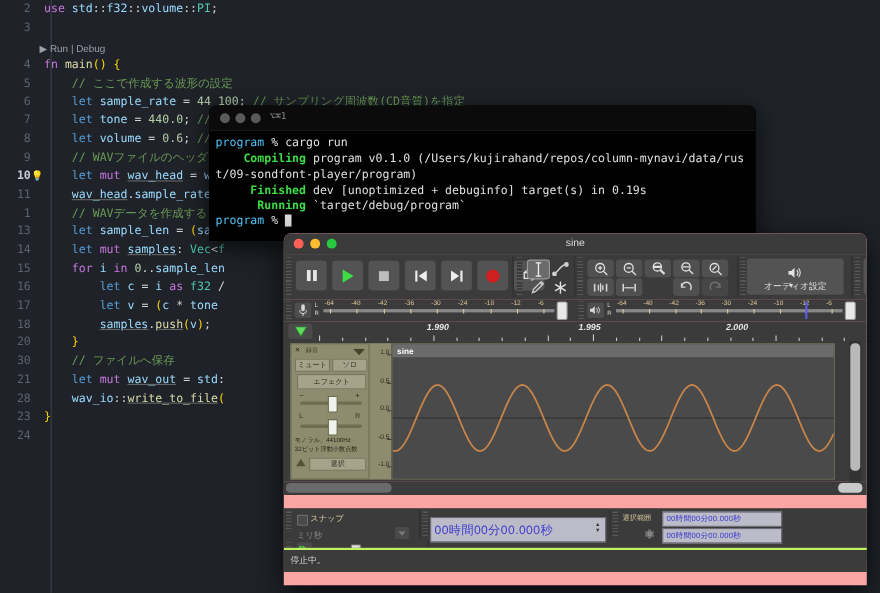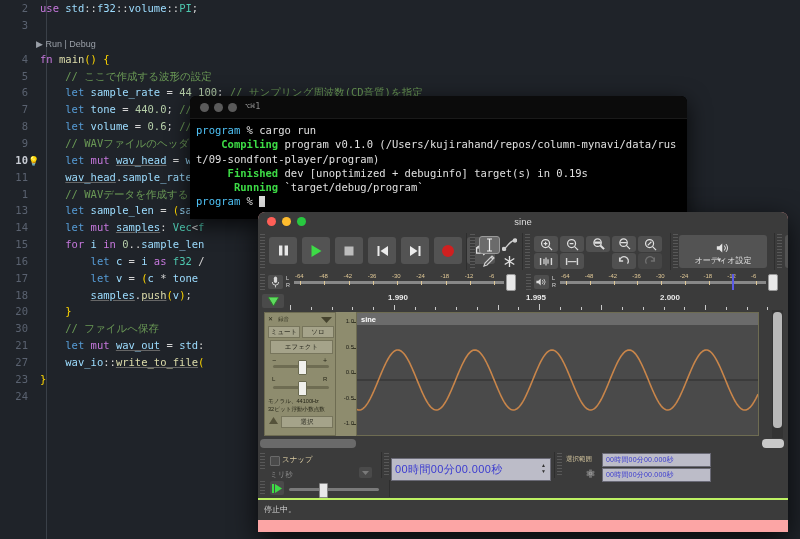--- a/index.html
+++ b/index.html
@@ -85,21 +85,21 @@
   .meter{position:absolute;top:1px;height:18px;background:#3b3b3b;}
   .meter-lr{position:absolute;font-size:5.5px;color:#d9d9d9;line-height:6px;}
   .mticklbl{position:absolute;top:0px;font-size:6px;color:#e0c896;}
   .mtick{position:absolute;top:8px;width:1px;height:4px;background:#e0c896;}
   .mbar{position:absolute;top:8px;height:3px;background:#888;}
   .mslider{position:absolute;top:1px;width:8px;height:15px;background:#e8e8e8;
            border-radius:2px;border:1px solid #999;}
 
   
   #ruler{position:absolute;left:0;top:80px;width:530px;height:18px;
-         background:#3b3b3b;border-bottom:1px solid #2a2a2a;}
+         background:#3b3b3b;border-bottom:1px solid #2a2a2a;font-style:italic;}
   #pin-btn{position:absolute;left:4px;top:2px;width:22px;height:14px;
            background:#4a4a4a;border-radius:2px;display:flex;align-items:center;
            justify-content:center;cursor:pointer;}
   .rulerlbl{position:absolute;top:1px;font-size:8px;color:#e8e8e8;font-weight:bold;}
   .rtick{position:absolute;bottom:0;width:1px;background:#c9c9c9;}
 
   
   #track-area{position:absolute;left:0;top:98px;width:530px;height:128px;
               background:#3b3b3b;}
   #track-panel{position:absolute;left:6px;top:2px;width:72px;height:124px;
@@ -128,21 +128,21 @@
   #vscroll-thumb{position:absolute;left:1px;top:2px;width:9px;height:116px;
                  background:#b9b9b9;border-radius:4px;cursor:pointer;}
 
   
   #hscroll{position:absolute;left:0;top:226px;width:530px;height:12px;
            background:#3b3b3b;}
   #hscroll-thumb{position:absolute;left:2px;top:1px;width:96px;height:9px;
                  background:#6a6a6a;border-radius:4px;cursor:pointer;}
   #hscroll-right{position:absolute;right:4px;top:1px;width:22px;height:9px;
                  background:#c9c9c9;border-radius:4px;cursor:pointer;}
-  #selbar{position:absolute;left:0;top:238px;width:538px;height:48px;
+  #selbar{position:absolute;left:0;top:250px;width:538px;height:48px;
           background:#3b3b3b;}
   .timefield{position:absolute;background:#bcbcc8;border:1px solid #6a6a76;
              color:#3a3ad0;font-size:11px;display:flex;align-items:center;
              padding-left:3px;letter-spacing:.4px;cursor:text;}
   .timefield.small{font-size:7px;letter-spacing:.2px;}
   .spin{position:absolute;right:1px;top:50%;transform:translateY(-50%);
         font-size:5px;color:#333;}
   #statusbar{position:absolute;left:0;top:286px;width:608px;height:20px;
              background:#3b3b3b;border-top:2px solid #bef264;}
   #status-text{position:absolute;left:6px;top:4px;font-size:8px;color:#d4d4d4;}
@@ -172,21 +172,21 @@
         <div class="ln" style="top: 185.5px;"><span class="gutter">1</span><span class="bulb"></span><span>    <span class="cm">// WAVデータを作成する</span></span></div>
         <div class="ln" style="top: 202.35px;"><span class="gutter">13</span><span class="bulb"></span><span>    <span class="kw2">let</span> <span class="var">sample_len</span> <span class="pl">=</span> <span class="yl">(</span><span class="var">samp</span></span></div>
         <div class="ln" style="top: 219.2px;"><span class="gutter">14</span><span class="bulb"></span><span>    <span class="kw2">let</span> <span class="kw">mut</span> <span class="var und">samples</span><span class="pl">:</span> <span class="typ">Vec</span><span class="pl">&lt;</span><span class="typ">f</span></span></div>
         <div class="ln" style="top: 236.05px;"><span class="gutter">15</span><span class="bulb"></span><span>    <span class="kw">for</span> <span class="var">i</span> <span class="kw">in</span> <span class="num">0</span><span class="pl">..</span><span class="var">sample_len</span></span></div>
         <div class="ln" style="top: 252.9px;"><span class="gutter">16</span><span class="bulb"></span><span>        <span class="kw2">let</span> <span class="var">c</span> <span class="pl">=</span> <span class="var">i</span> <span class="kw">as</span> <span class="typ">f32</span> <span class="pl">/</span></span></div>
         <div class="ln" style="top: 269.75px;"><span class="gutter">17</span><span class="bulb"></span><span>        <span class="kw2">let</span> <span class="var">v</span> <span class="pl">=</span> <span class="yl">(</span><span class="var">c</span> <span class="pl">*</span> <span class="var">tone</span></span></div>
         <div class="ln" style="top: 286.6px;"><span class="gutter">18</span><span class="bulb"></span><span>        <span class="var und">samples</span><span class="pl">.</span><span class="fn2 und">push</span><span class="yl">(</span><span class="var">v</span><span class="yl">)</span><span class="pl">;</span></span></div>
         <div class="ln" style="top: 303.45px;"><span class="gutter">20</span><span class="bulb"></span><span>    <span class="yl">}</span></span></div>
         <div class="ln" style="top: 320.3px;"><span class="gutter">30</span><span class="bulb"></span><span>    <span class="cm">// ファイルへ保存</span></span></div>
         <div class="ln" style="top: 337.15px;"><span class="gutter">21</span><span class="bulb"></span><span>    <span class="kw2">let</span> <span class="kw">mut</span> <span class="var und">wav_out</span> <span class="pl">=</span> <span class="var">std</span><span class="pl">:</span></span></div>
-        <div class="ln" style="top: 354px;"><span class="gutter">27</span><span class="bulb"></span><span>    <span class="var">wav_io</span><span class="pl">::</span><span class="fn2 und">write_to_file</span><span class="yl">(</span></span></div>
+        <div class="ln" style="top: 354px;"><span class="gutter">28</span><span class="bulb"></span><span>    <span class="var">wav_io</span><span class="pl">::</span><span class="fn2 und">write_to_file</span><span class="yl">(</span></span></div>
         <div class="ln" style="top: 370.85px;"><span class="gutter">23</span><span class="bulb"></span><span><span class="yl">}</span></span></div>
         <div class="ln" style="top: 387.7px;"><span class="gutter">24</span><span class="bulb"></span><span></span></div>
       </div>
     <div class="codelens" id="codelens" style="top: 35.7px;">▶ Run | Debug</div>
   </div>
 </div>
 
 <div id="terminal">
   <div id="term-titlebar">
     <span class="tdot d1"></span>

